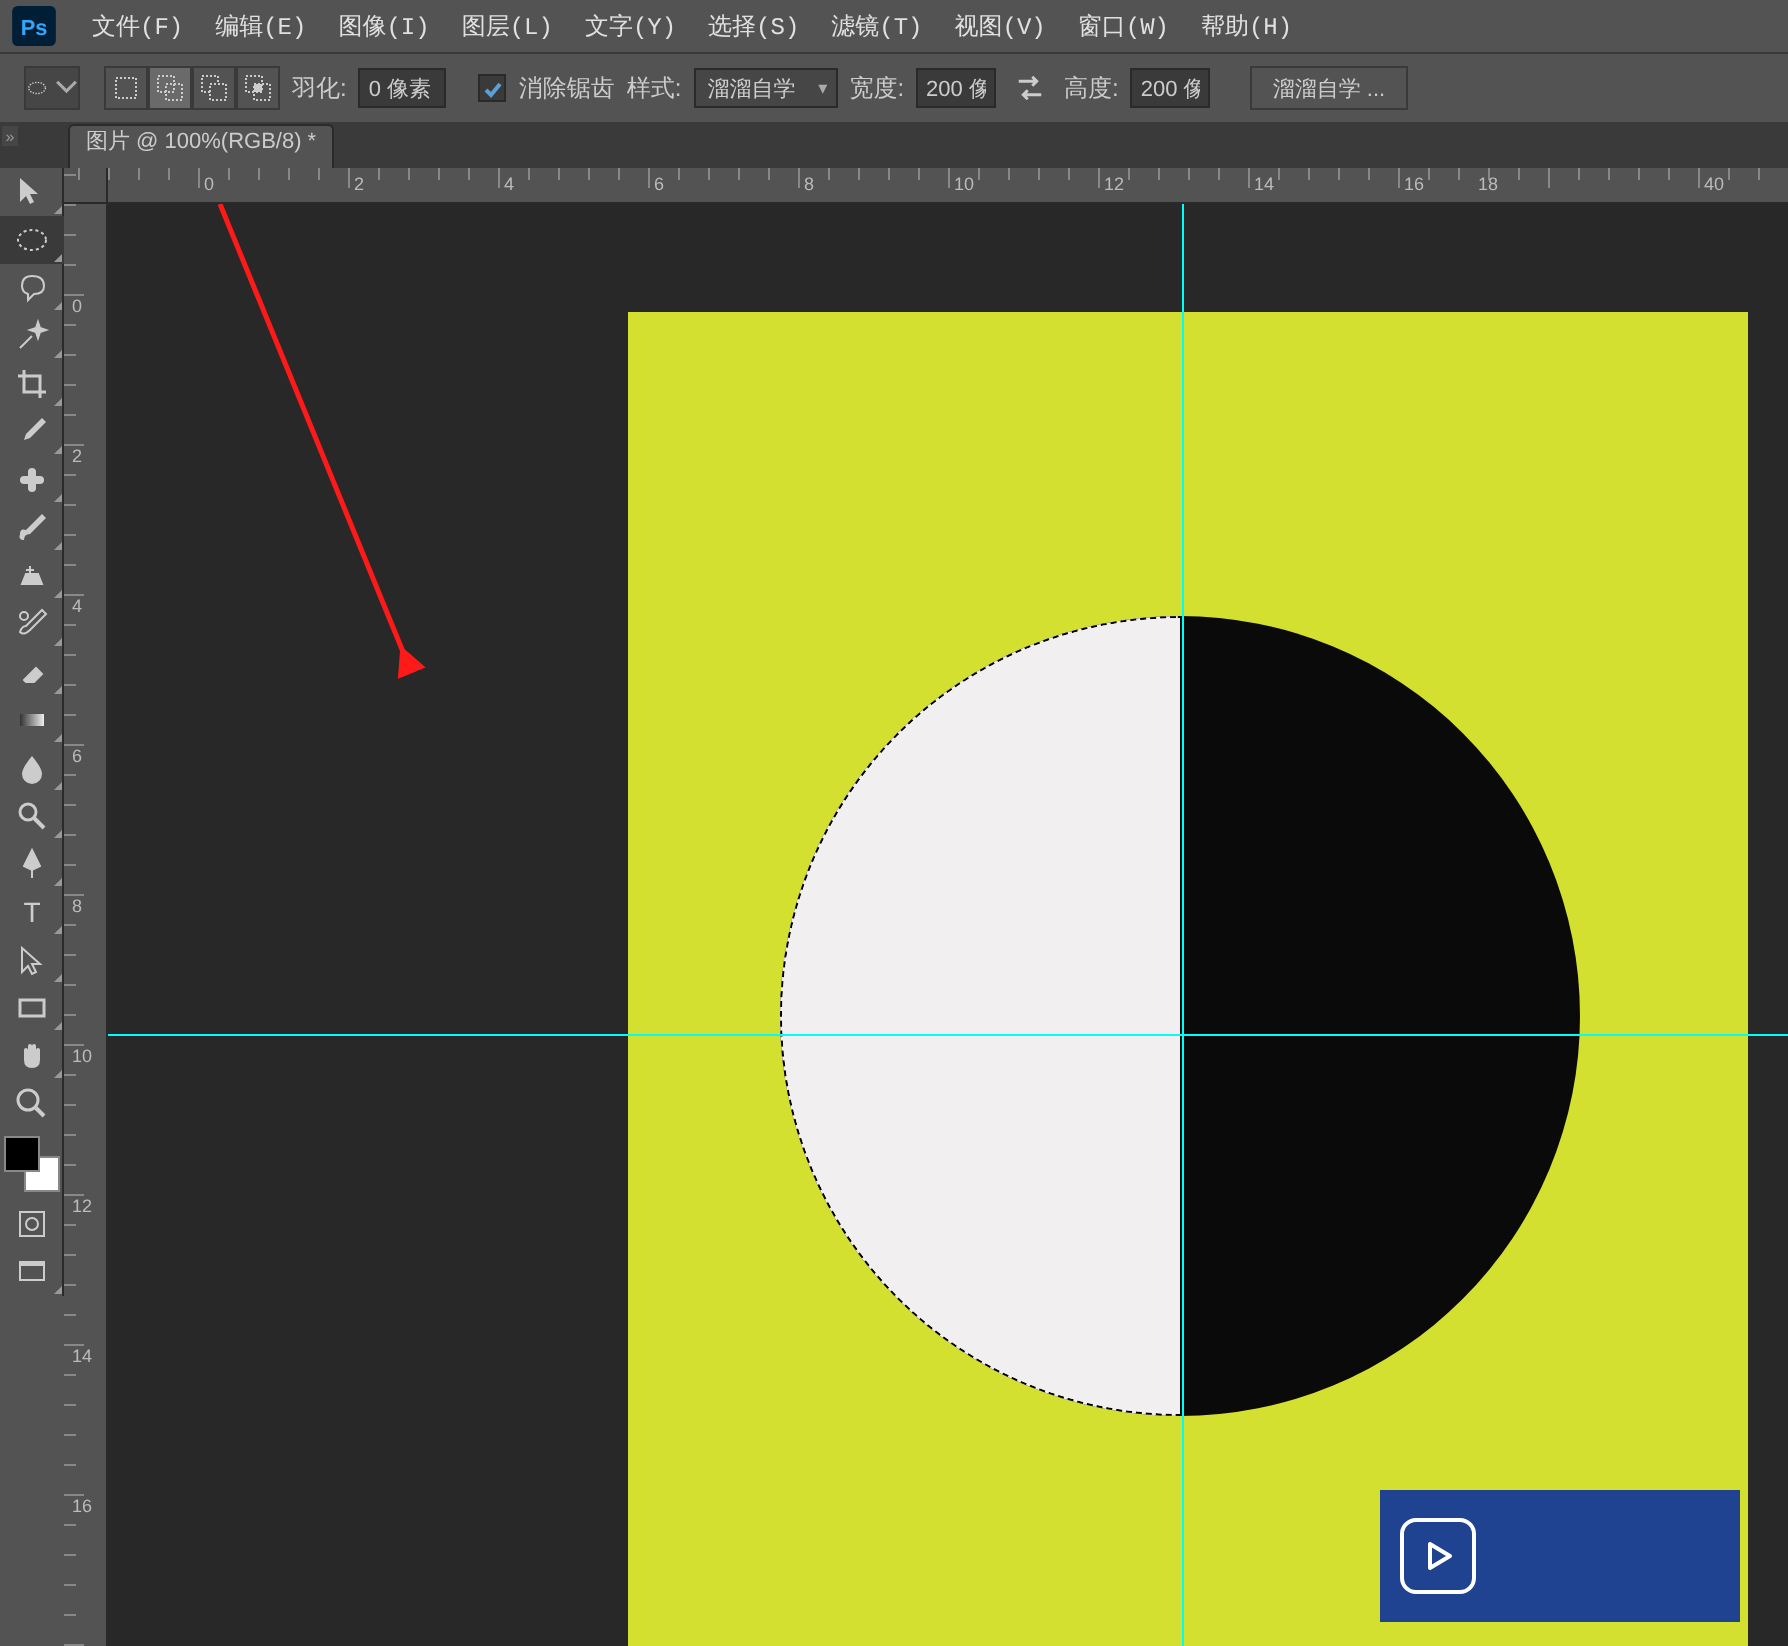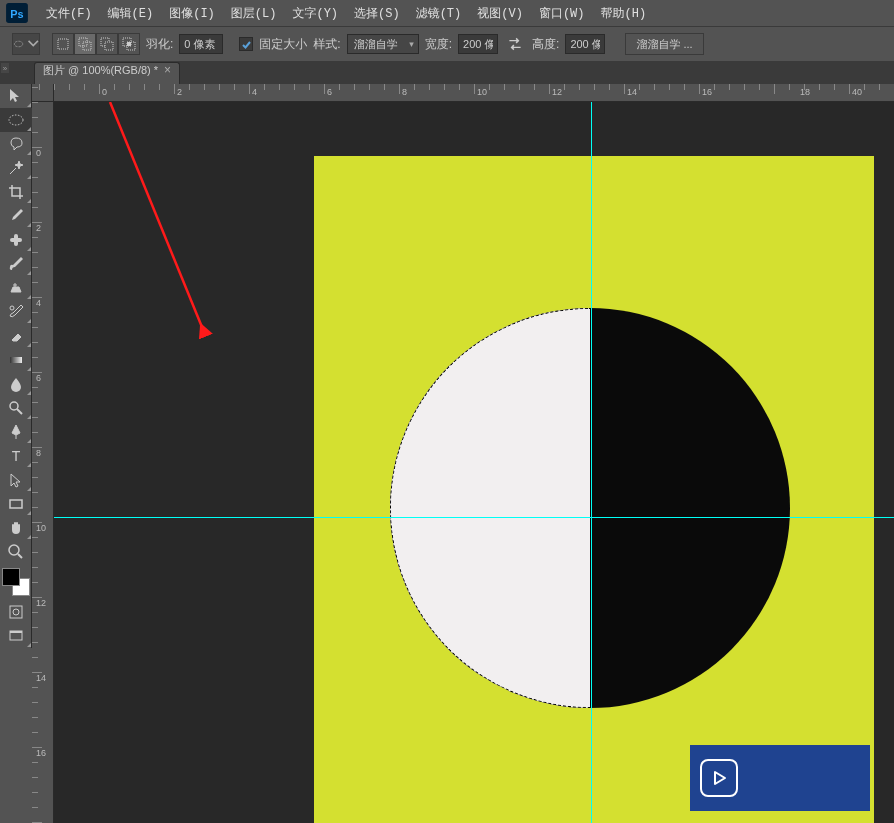--- a/index.html
+++ b/index.html
@@ -27,21 +27,21 @@
 .opt-select { height: 20px; background: #464646; border: 1px solid #2a2a2a; color: #ccc; padding: 0 18px 0 6px; font-size: 11px; position: relative; display: flex; align-items: center; }
 .opt-select::after { content: "▾"; position: absolute; right: 4px; font-size: 9px; color: #aaa; }
 .link-icon { width: 18px; height: 18px; display: flex; align-items: center; justify-content: center; margin: 0 2px; }
 .adjust-btn { height: 22px; background: #535353; border: 1px solid #3a3a3a; color: #ccc; padding: 0 10px; font-size: 11px; display: flex; align-items: center; cursor: pointer; margin-left: 14px; }
 
 
 .collapse-handle { position: absolute; left: 0; top: 62px; width: 10px; height: 12px; background: #464646; border: 1px solid #3a3a3a; display: flex; align-items: center; justify-content: center; color: #999; font-size: 8px; }
 
 
 .tabbar { height: 22px; background: #3a3a3a; display: flex; align-items: end; padding-left: 34px; }
-.doc-tab { height: 22px; background: #535353; border-top-left-radius: 3px; border-top-right-radius: 3px; padding: 0 8px; font-size: 11px; color: #ccc; display: flex; align-items: flex-start; gap: 6px; border: 1px solid #2a2a2a; border-bottom: none; }
+.doc-tab { height: 22px; background: #535353; border-top-left-radius: 3px; border-top-right-radius: 3px; padding: 0 8px; font-size: 11px; color: #ccc; display: flex; align-items: flex-end; gap: 6px; border: 1px solid #2a2a2a; border-bottom: none; flex-direction: column; }
 .tab-close { color: #aaa; cursor: pointer; font-size: 12px; }
 
 
 .toolspanel { position: absolute; left: 0; top: 84px; width: 32px; background: #535353; border-right: 1px solid #2a2a2a; }
 .tool { width: 32px; height: 24px; display: flex; align-items: center; justify-content: center; position: relative; cursor: pointer; }
 .tool.selected { background: #3a3a3a; }
 .tool svg { width: 18px; height: 18px; }
 .tool .corner { position: absolute; right: 1px; bottom: 1px; width: 0; height: 0; border-left: 4px solid transparent; border-bottom: 4px solid #999; }
 .swatches { width: 28px; height: 28px; margin: 4px auto; position: relative; }
 .sw-fg { position: absolute; left: 0; top: 0; width: 18px; height: 18px; background: #000; border: 1px solid #888; z-index: 2; }
@@ -135,21 +135,21 @@
         </svg>
       </div>
   </div>
   <span class="opt-label">羽化:</span>
   <input class="opt-input" value="0 像素" style="">
   <span class="opt-check">
       <svg viewBox="0 0 11 11">
         <path d="M2 6 L4.5 8.5 L9 3" stroke="#5aa0d8" stroke-width="2" fill="none"></path>
       </svg>
     </span>
-  <span>固定大小</span>
+  <span>消除锯齿</span>
   <span class="opt-label">样式:</span>
   <div class="opt-select" style="width:72px">溜溜自学</div>
   <span class="opt-label">宽度:</span>
   <input class="opt-input" style="width: 40px;" value="200 像">
   <div class="link-icon">
       <svg viewBox="0 0 16 16">
         <path d="M3 5 L11 5 M9 3 L11 5 L9 7 M13 11 L5 11 M7 9 L5 11 L7 13" stroke="#ccc" fill="none" stroke-width="1.3"></path>
       </svg>
     </div>
   <span>高度:</span>
@@ -371,21 +371,21 @@
       <div class="tick" style="left: 600px;"></div>
       <div class="tick" style="left: 615px;"></div>
       <div class="tick" style="left: 630px;"></div>
       <div class="tick major" style="left: 645px;"></div>
       <div class="tick-label" style="left: 648px;">16</div>
       <div class="tick" style="left: 660px;"></div>
       <div class="tick" style="left: 675px;"></div>
       <div class="tick" style="left: 690px;"></div>
       <div class="tick" style="left: 705px;"></div>
       <div class="tick major" style="left: 720px;"></div>
-      <div class="tick-label" style="left: 746px;">18</div>
+      <div class="tick-label" style="left: 685px;">18</div>
       <div class="tick" style="left: 735px;"></div>
       <div class="tick" style="left: 750px;"></div>
       <div class="tick" style="left: 765px;"></div>
       <div class="tick" style="left: 780px;"></div>
       <div class="tick major" style="left: 795px;"></div>
       <div class="tick-label" style="left: 798px;">40</div>
       <div class="tick" style="left: 810px;"></div>
       <div class="tick" style="left: 825px;"></div>
     </div>
   <div class="ruler-v">

